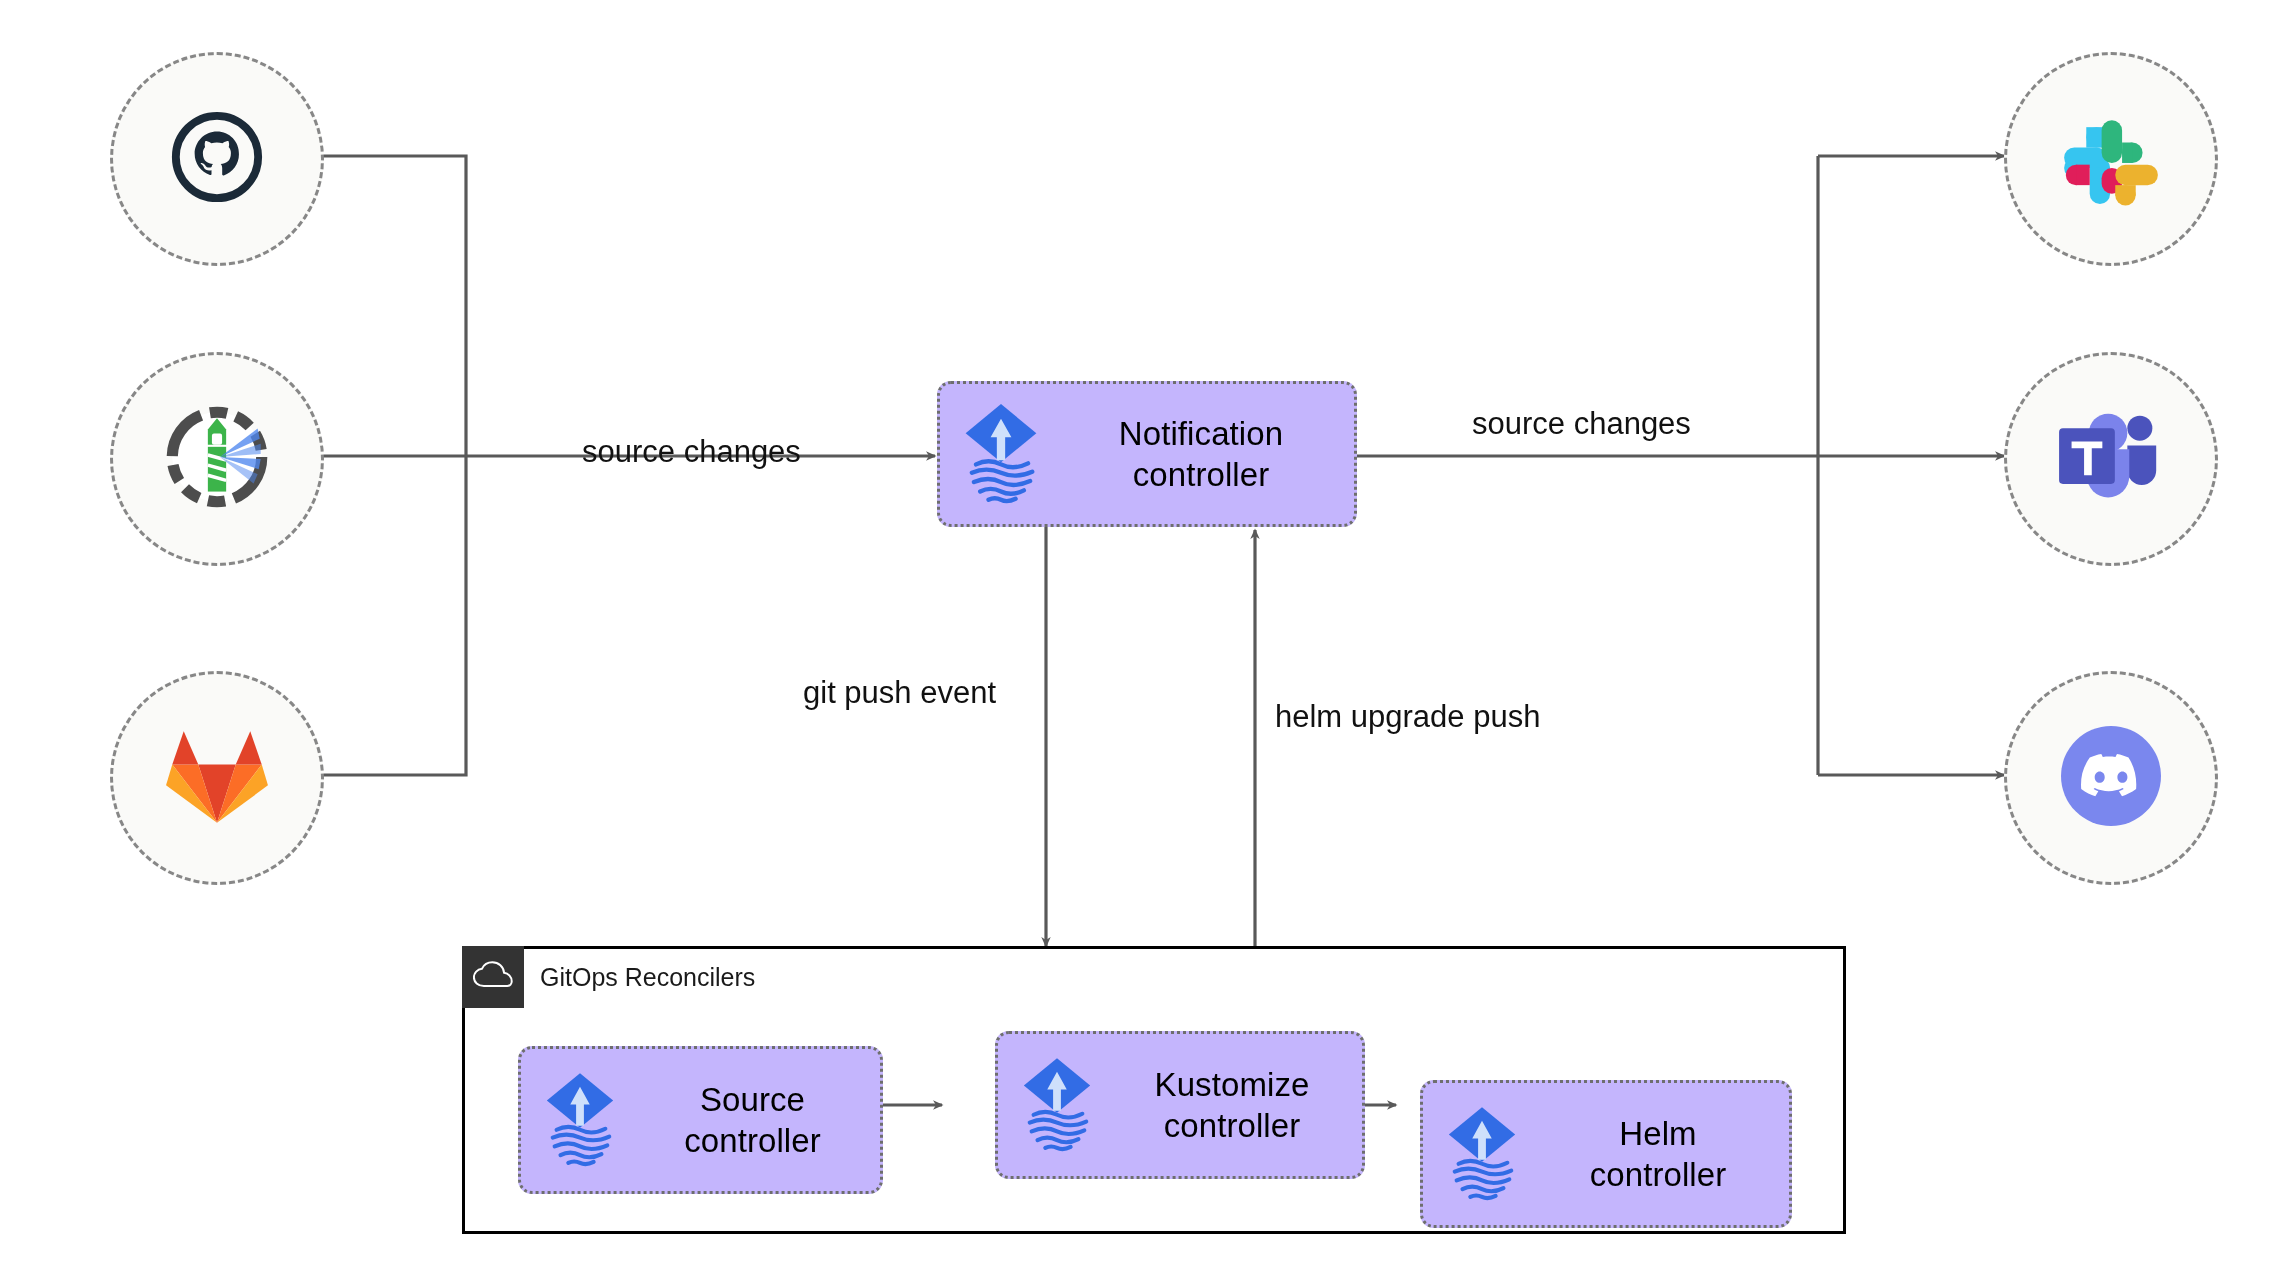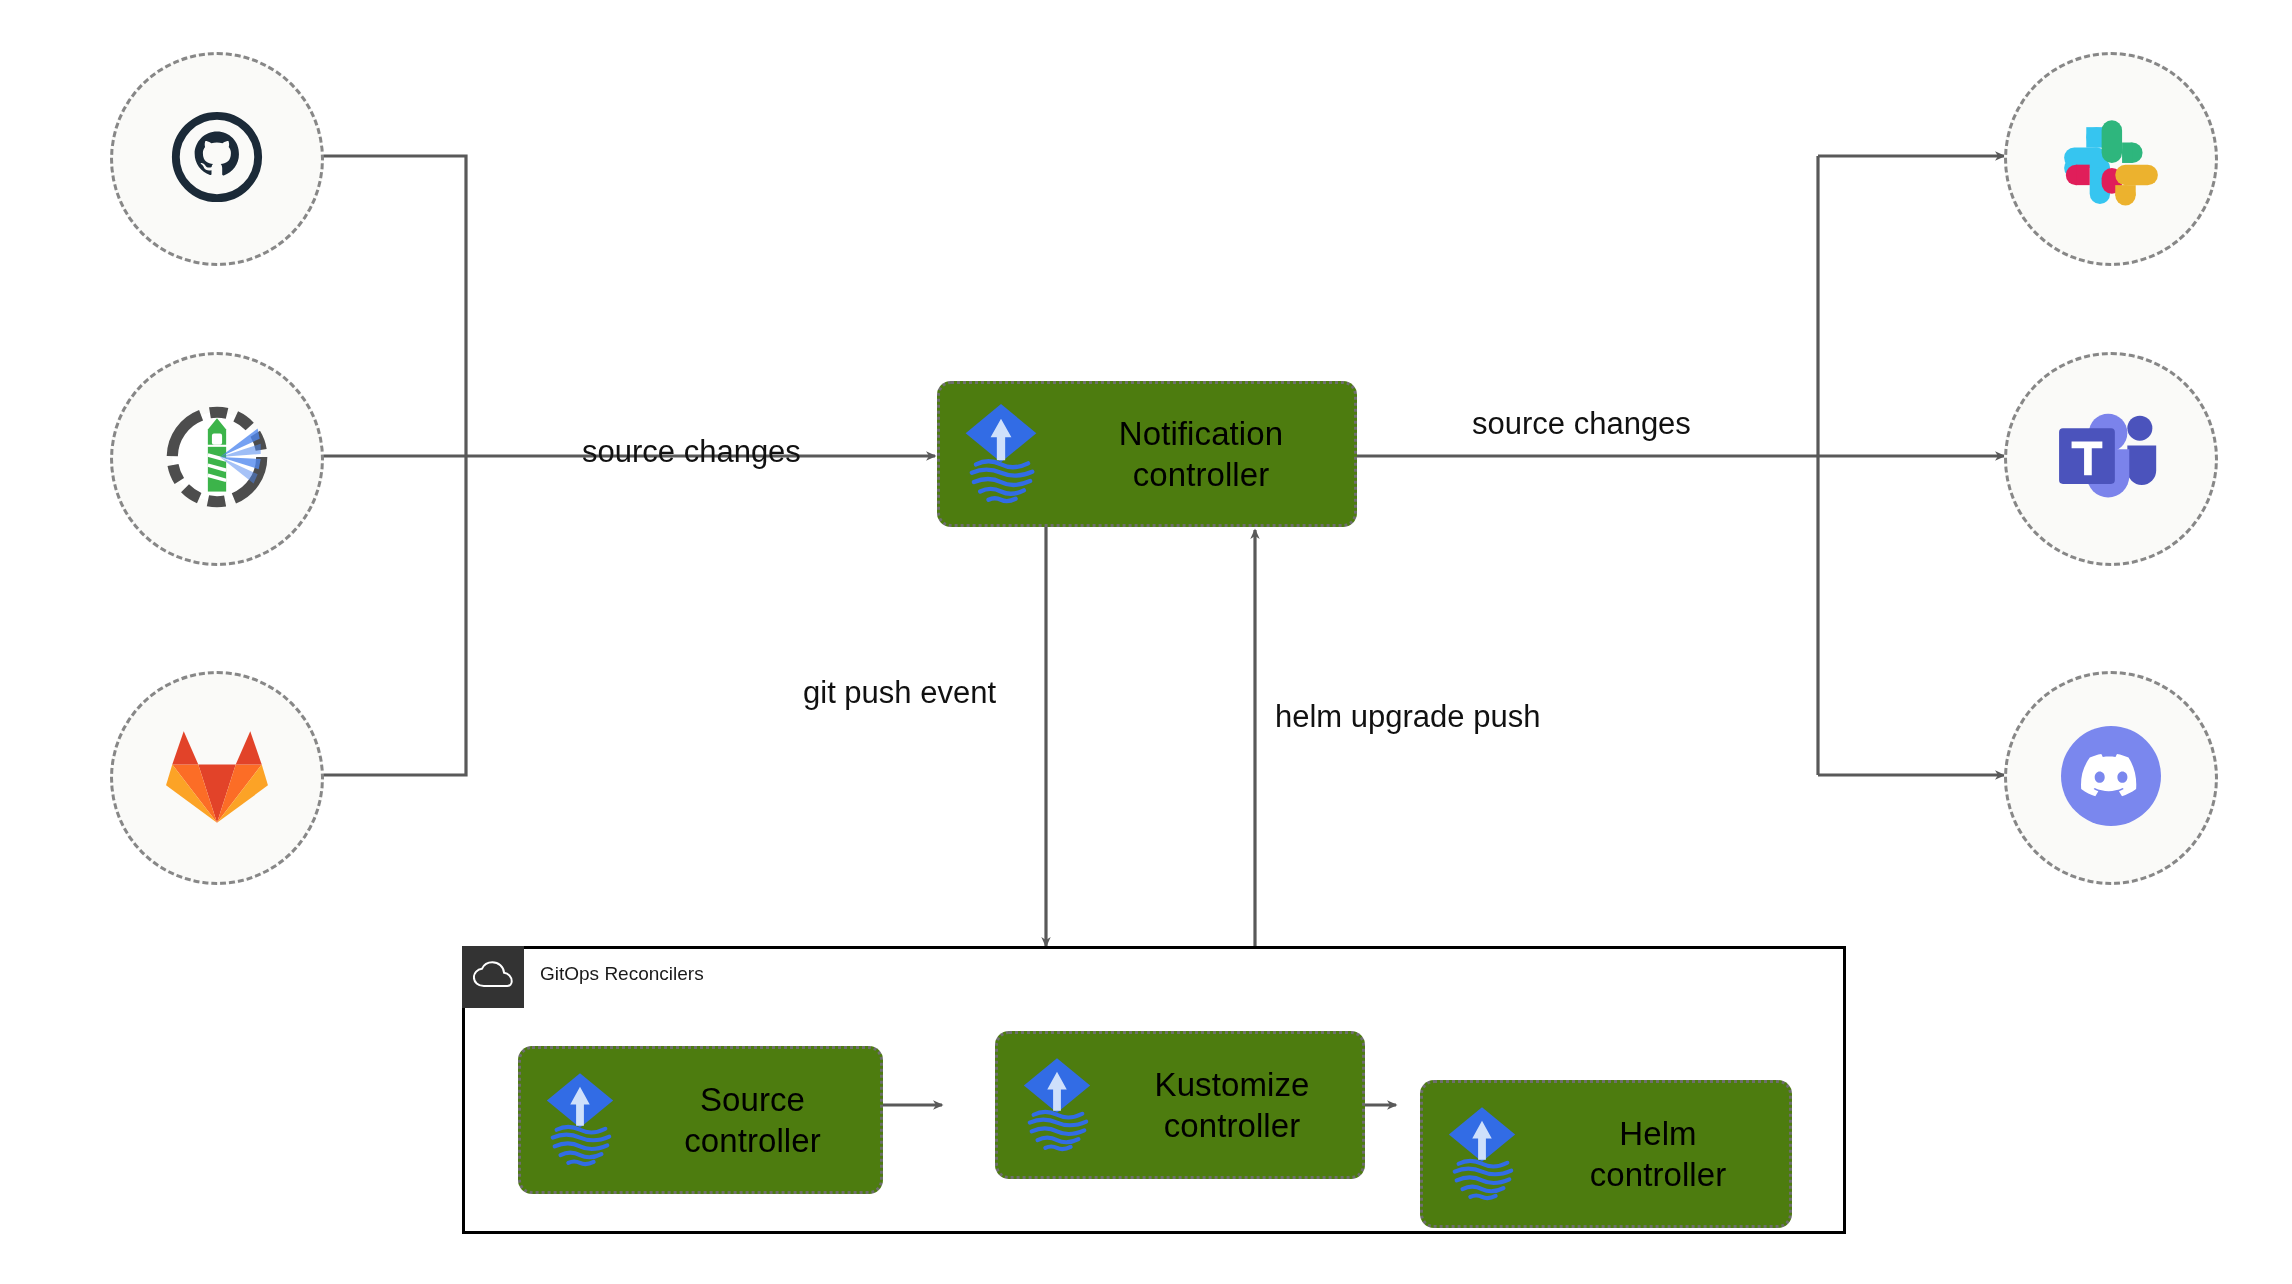--- a/index.html
+++ b/index.html
@@ -7,30 +7,30 @@
        font-family:"Liberation Sans","DejaVu Sans",sans-serif;}
   #stage{position:relative;width:2292px;height:1284px;}
   #wires{position:absolute;left:0;top:0;width:2292px;height:1284px;}
 
   
   .circle-node{position:absolute;border:3px dashed #878787;border-radius:50%;
     background:#fafaf8;display:flex;align-items:center;justify-content:center;}
 
   
   .ctrl-box{position:absolute;border:3px dotted #6e6e6e;border-radius:14px;
-    background:#4d7c0f;display:flex;align-items:center;box-sizing:border-box;}
+    background:#c4b5fd;display:flex;align-items:center;box-sizing:border-box;}
   .ctrl-icon{flex:0 0 auto;display:flex;align-items:center;justify-content:center;}
   .ctrl-label{flex:1 1 auto;text-align:center;color:#000;line-height:1.25;
     font-size:33px;letter-spacing:.1px;padding-right:14px;}
 
   
   #container-box{position:absolute;border:3px solid #000;background:transparent;box-sizing:border-box;}
   #container-tab{position:absolute;background:#333333;display:flex;
     align-items:center;justify-content:center;}
-  #container-title{position:absolute;color:#1a1a1a;font-size:19px;white-space:nowrap;}
+  #container-title{position:absolute;color:#1a1a1a;font-size:25px;white-space:nowrap;}
 
   
   .edge-label{position:absolute;color:#111;font-size:31px;white-space:nowrap;}
 </style>
 </head>
 <body>
 
 <div id="stage">
 
   <svg id="wires" viewBox="0 0 2292 1284" xmlns="http://www.w3.org/2000/svg">

